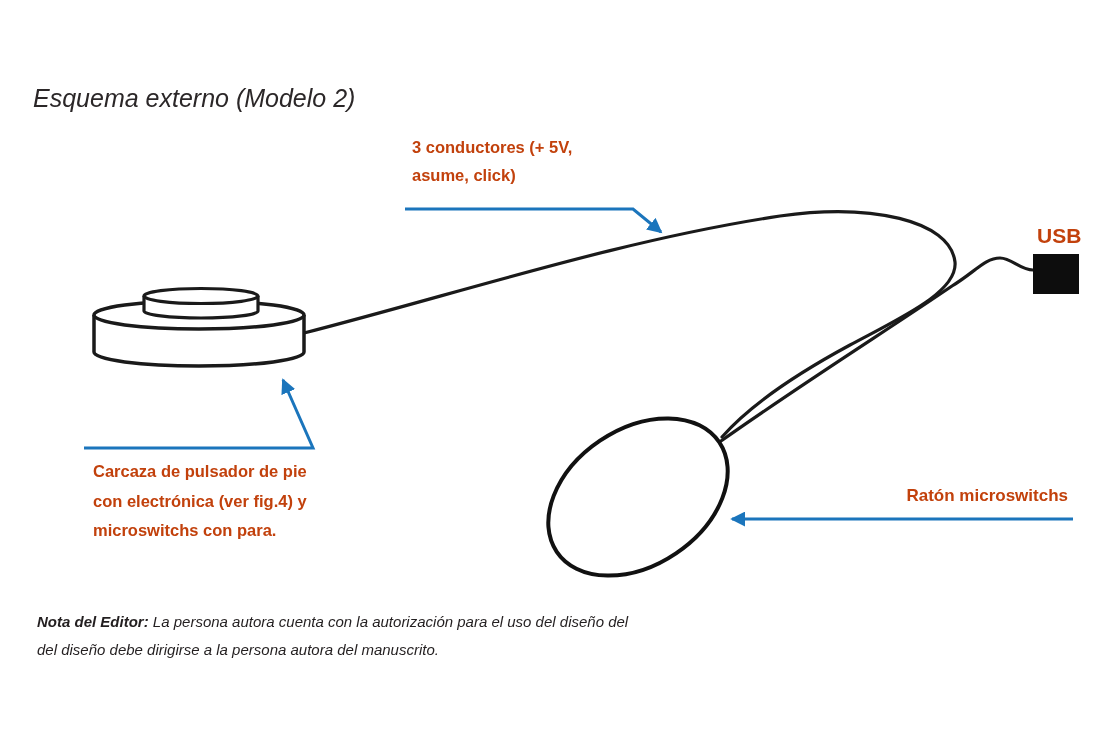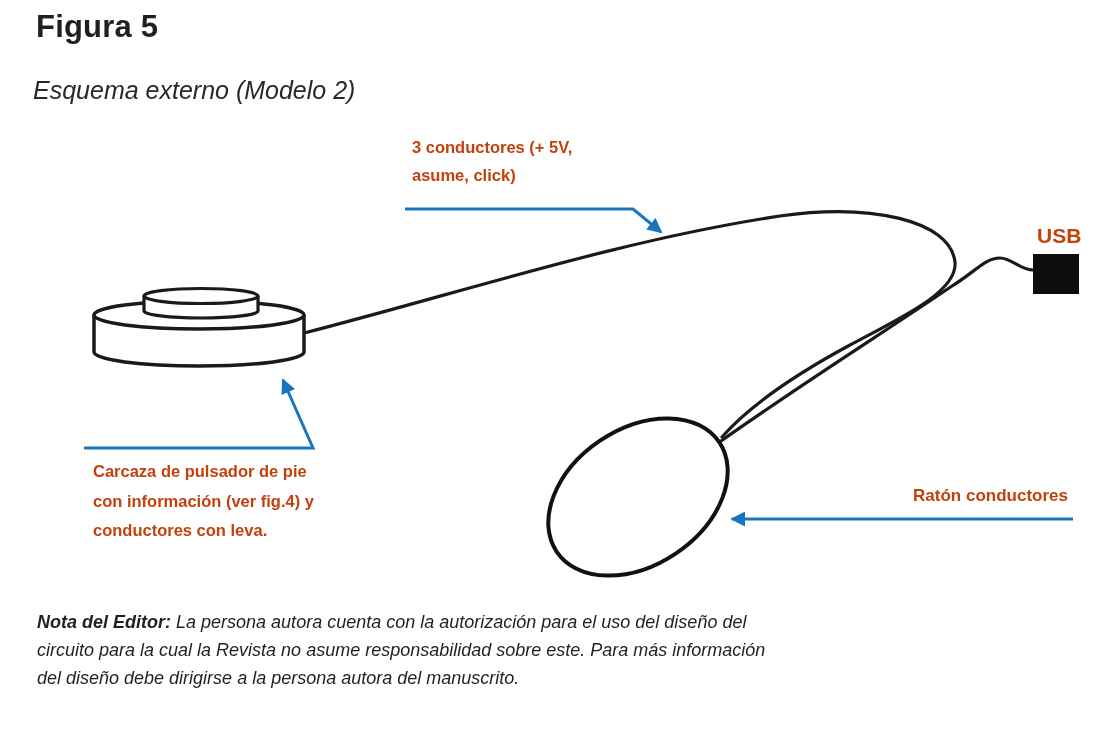--- a/index.html
+++ b/index.html
@@ -13,53 +13,52 @@
   }
   .abs { position: absolute; }
   .figure-title {
     left: 36px; top: 9px;
     font-size: 31px;
     font-weight: 700;
     color: #231f20;
     letter-spacing: 0.2px;
   }
   .figure-subtitle {
-    left: 33px; top: 76px;
+    left: 33px; top: 84px;
     font-size: 25px;
     font-style: italic;
     color: #2b2728;
   }
   .blue-label {
     color: #c2410c;
     font-weight: 700;
     font-size: 16.5px;
     line-height: 28px;
     white-space: nowrap;
   }
   .lbl-conductors { left: 412px; top: 133px; }
   .lbl-usb { left: 1037px; top: 222px; font-size: 21px; }
   .lbl-pedal { left: 93px; top: 457px; line-height: 29.5px; }
   .lbl-mouse { right: 42px; top: 482px; font-size: 17px; text-align: right; }
   svg.diagram { position: absolute; left: 0; top: 0; }
   .editor-note {
     left: 37px; top: 608px;
     width: 990px;
-    font-size: 18px;
+    font-size: 15px;
     font-style: italic;
     color: #231f20;
     line-height: 28px;
   }
   .note-prefix { font-weight: 700; margin-right: 0.28em; }
 </style>
 </head>
 <body>
 
 <div class="canvas">
 
-  <div class="abs figure-title">Figura 5</div>
   <div class="abs figure-subtitle">Esquema externo (Modelo 2)</div>
 
   <svg class="diagram" width="1110" height="746" viewBox="0 0 1110 746">
     <defs>
       <marker id="arrowBlue" markerUnits="strokeWidth" markerWidth="6" markerHeight="5" refX="4.4" refY="2.5" orient="auto">
         <path d="M0,0 L5,2.5 L0,5 Z" fill="#1b75bc"></path>
       </marker>
     </defs>
 
     <path d="M304,333 C460,293 620,240 780,216 C870,203 950,220 955,262 C958,292 900,318 850,345 C800,372 750,405 722,437" fill="none" stroke="#1a1a1a" stroke-width="3.2" stroke-linecap="round"></path>
@@ -83,25 +82,24 @@
 
   <div class="abs blue-label lbl-conductors">
     <div>3 conductores (+ 5V,</div>
     <div>asume, click)</div>
   </div>
 
   <div class="abs blue-label lbl-usb">USB</div>
 
   <div class="abs blue-label lbl-pedal">
     <div>Carcaza de pulsador de pie</div>
-    <div>con información (ver fig.4) y</div>
-    <div>conductores con leva.</div>
+    <div>con electrónica (ver fig.4) y</div>
+    <div>microswitchs con para.</div>
   </div>
 
-  <div class="abs blue-label lbl-mouse">Ratón conductores</div>
+  <div class="abs blue-label lbl-mouse">Ratón microswitchs</div>
 
   <div class="abs editor-note">
     <div><span class="note-prefix">Nota del Editor:</span><span>La persona autora cuenta con la autorización para el uso del diseño del</span></div>
-    <div>circuito para la cual la Revista no asume responsabilidad sobre este. Para más información</div>
     <div>del diseño debe dirigirse a la persona autora del manuscrito.</div>
   </div>
 
 </div>
 
 </body></html>

